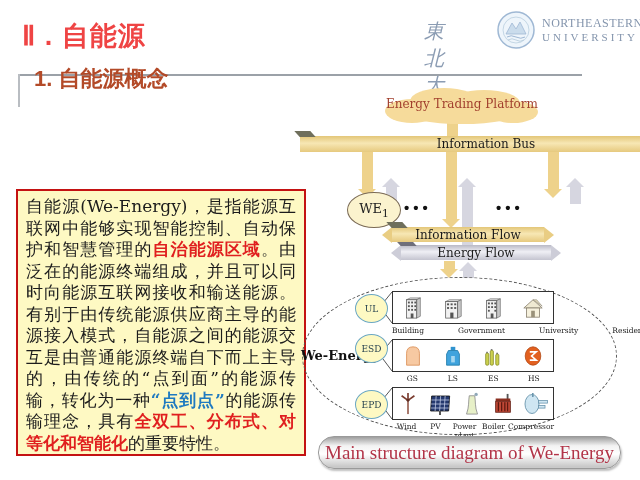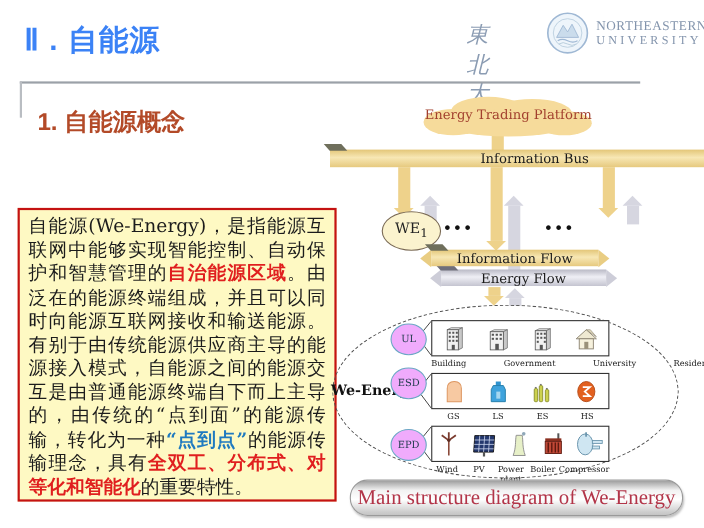--- a/index.html
+++ b/index.html
@@ -1,21 +1,21 @@
 <!DOCTYPE html>
 <html><head>
 <meta charset="utf-8">
 <style>
   html,body{margin:0;padding:0;}
   .slide{position:relative;width:640px;height:480px;background:#ffffff;overflow:hidden;
          font-family:"Liberation Sans",sans-serif;}
 
   
-  .title{position:absolute;left:22px;top:18px;font-size:27px;font-weight:bold;color:#3b82f6;letter-spacing:1px;text-align:center;}
-  .subtitle{position:absolute;left:34px;top:96px;font-size:22px;font-weight:bold;color:#b34a28;}
+  .title{position:absolute;left:22px;top:18px;font-size:27px;font-weight:bold;color:#ef4444;letter-spacing:1px;text-align:center;}
+  .subtitle{position:absolute;left:34px;top:64px;font-size:22px;font-weight:bold;color:#b34a28;}
   .sep-line{position:absolute;left:18px;top:74px;width:564px;height:2px;background:#9ba1a8;}
   .sep-stub{position:absolute;left:18px;top:74px;width:2px;height:33px;background:#b9bdc2;}
 
   .logo{position:absolute;left:424px;top:8px;height:48px;}
   .logo-callig{position:absolute;left:0;top:10px;font-family:"DejaVu Serif",serif;font-style:italic;
                font-size:20px;color:#8b9cb3;letter-spacing:1px;}
   .logo-seal{position:absolute;left:72px;top:2px;}
   .logo-text{position:absolute;left:118px;top:8px;color:#8495ad;font-family:"Liberation Serif",serif;}
   .logo-text .l1{font-size:12px;letter-spacing:0.5px;}
   .logo-text .l2{font-size:11px;letter-spacing:3px;}
@@ -63,21 +63,21 @@
   .we-oval{position:absolute;width:52px;height:34px;border-radius:50%;background:#fbf3ce;
            border:1.5px solid #7a6a55;display:flex;align-items:center;justify-content:center;
            font-family:"DejaVu Serif",serif;font-size:13px;color:#222;}
   .dots{position:absolute;font-size:15px;font-weight:bold;letter-spacing:4px;color:#111;}
 
   .dash-ellipse{position:absolute;left:302px;top:277px;width:315px;height:158px;border:1.6px dashed #555;
                 border-radius:50%;box-sizing:border-box;}
   .we-energy-label{position:absolute;left:301px;top:348px;font-family:"DejaVu Serif",serif;
                    font-weight:bold;font-size:13px;color:#111;}
 
-  .row-circle{position:absolute;left:355px;width:31px;height:27px;border-radius:50%;background:#f0abfc;
+  .row-circle{position:absolute;left:355px;width:31px;height:27px;border-radius:50%;background:#fef9c3;
               border:1px solid #6aa7c4;display:flex;align-items:center;justify-content:center;
               font-family:"DejaVu Serif",serif;font-size:9px;color:#1e3a4a;}
   .row-box{position:absolute;left:392px;width:162px;height:33px;background:#fff;border:1px solid #333;
            display:flex;align-items:center;justify-content:space-around;box-sizing:border-box;}
   .row-labels{position:absolute;left:392px;width:162px;display:flex;justify-content:space-around;
               font-family:"DejaVu Serif",serif;font-size:7.5px;color:#222;}
   .row-labels span{text-align:center;flex:1;}
 
   .caption{position:absolute;left:318px;top:436px;width:301px;height:31px;border-radius:16px;
            background:linear-gradient(180deg,#9e9e9e 0%,#f2f2f2 28%,#ffffff 55%,#c9c9c9 95%);

